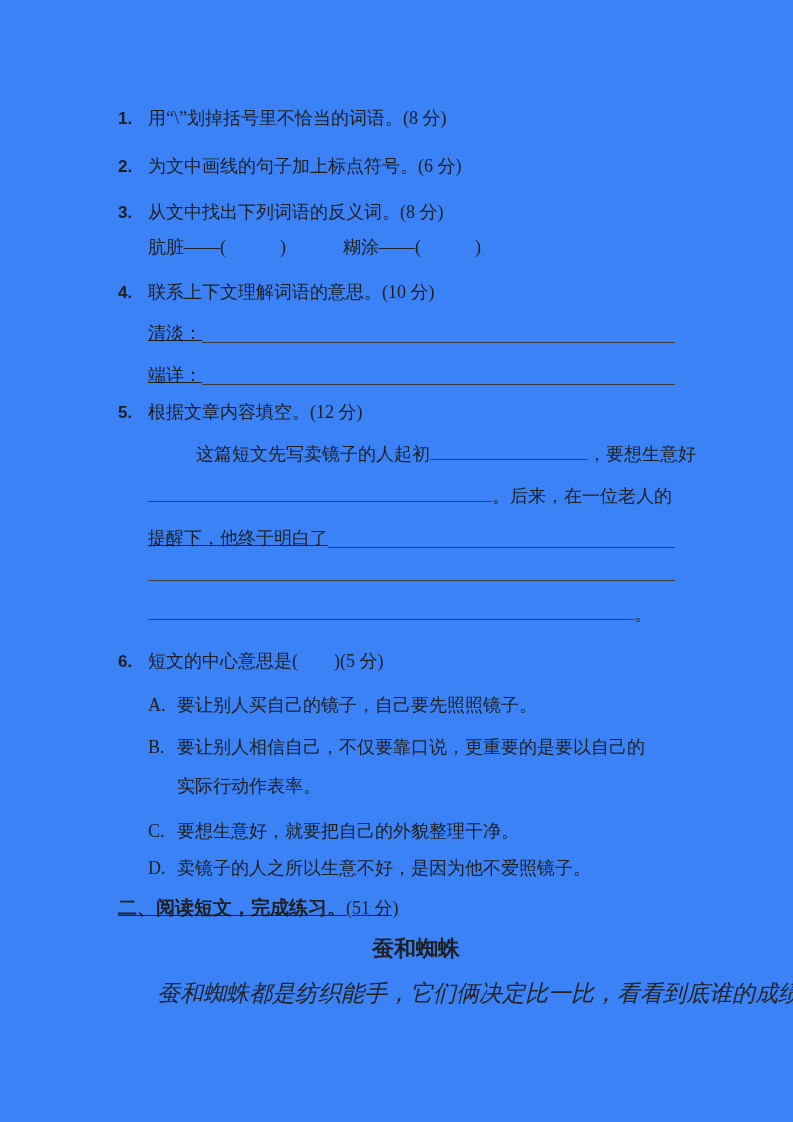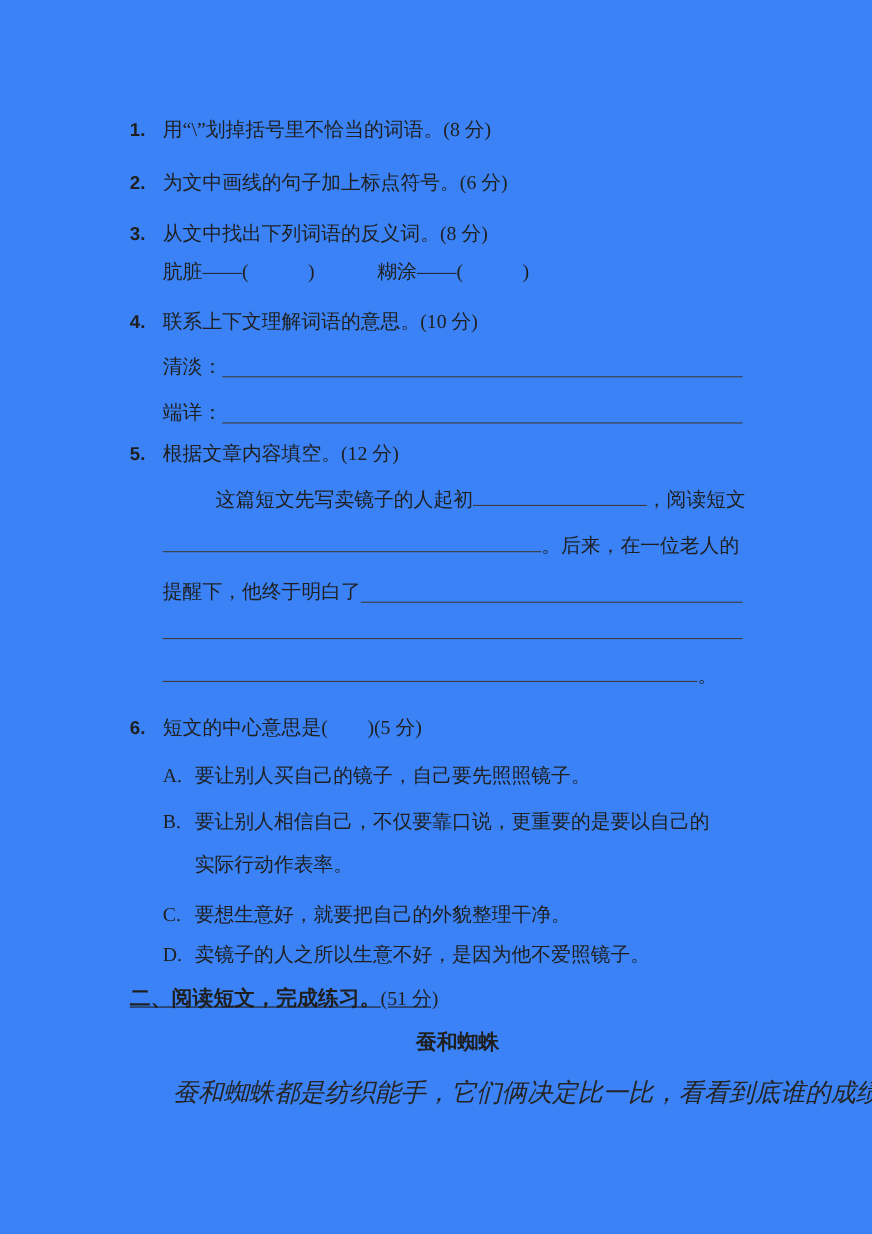--- a/index.html
+++ b/index.html
@@ -20,21 +20,21 @@
   .qnum {
     display:inline-block; width:30px;
     font-family:"Liberation Sans","DejaVu Sans",sans-serif;
     font-weight:700; font-size:17px;
   }
   .optrow { left:148px; width:527px; }
   .optletter { display:inline-block; width:29px; }
   .optcont { left:177px; width:498px; }
   .subrow { left:148px; width:527px; }
   .flexline { display:flex; align-items:flex-end; }
-  .flexline .lbl { flex:0 0 auto; }
+  .flexline .lbl { flex:0 0 auto;text-decoration:underline; }
   .blank-fill {
     flex:1 1 auto;
     border-bottom:1.5px solid #3d3d3d;
     height:3px; margin-bottom:3px;
   }
   .blank-inline {
     display:inline-block;
     border-bottom:1.5px solid #3d3d3d;
     height:2px;
   }
@@ -49,21 +49,21 @@
     font-weight:700; font-size:19px;text-decoration:underline;
   }
   .part-header .score {
     font-family:"Liberation Serif","DejaVu Serif",serif;
     font-weight:400; font-size:18px;
   }
   .passage-title {
     left:148px; width:536px;
     text-align:center;
     font-family:"Liberation Sans","DejaVu Sans",sans-serif;
-    font-weight:700; font-size:19px;
+    font-weight:700; font-size:22px;
   }
   .passage-text {
     left:121px; width:566px;
     font-style:italic;
     font-size:23px;
     color:#242424;
   }
   .passage-text .ind { display:inline-block; width:36px; }
 </style>
 </head>
@@ -95,21 +95,21 @@
   </div>
   <div class="row subrow flexline" style="top:362px">
     <span class="lbl">端详：</span>
       <span class="blank-fill"></span>
   </div>
 
   <div class="row" style="top:399px">
     <span class="qnum">5.</span><span>根据文章内容填空。</span><span>(12 分)</span>
   </div>
   <div class="row subrow" style="top:441px">
-    <span class="indent2em">这篇短文先写卖镜子的人起初</span><span class="blank-inline w158"></span><span>，阅读短文</span>
+    <span class="indent2em">这篇短文先写卖镜子的人起初</span><span class="blank-inline w158"></span><span>，要想生意好</span>
   </div>
   <div class="row subrow" style="top:483px">
     <span class="blank-inline w344"></span><span>。后来，在一位老人的</span>
   </div>
   <div class="row subrow flexline" style="top:525px">
     <span class="lbl">提醒下，他终于明白了</span>
       <span class="blank-fill"></span>
   </div>
   <div class="row subrow" style="top:562px">
     <span class="blank-inline w527"></span>

